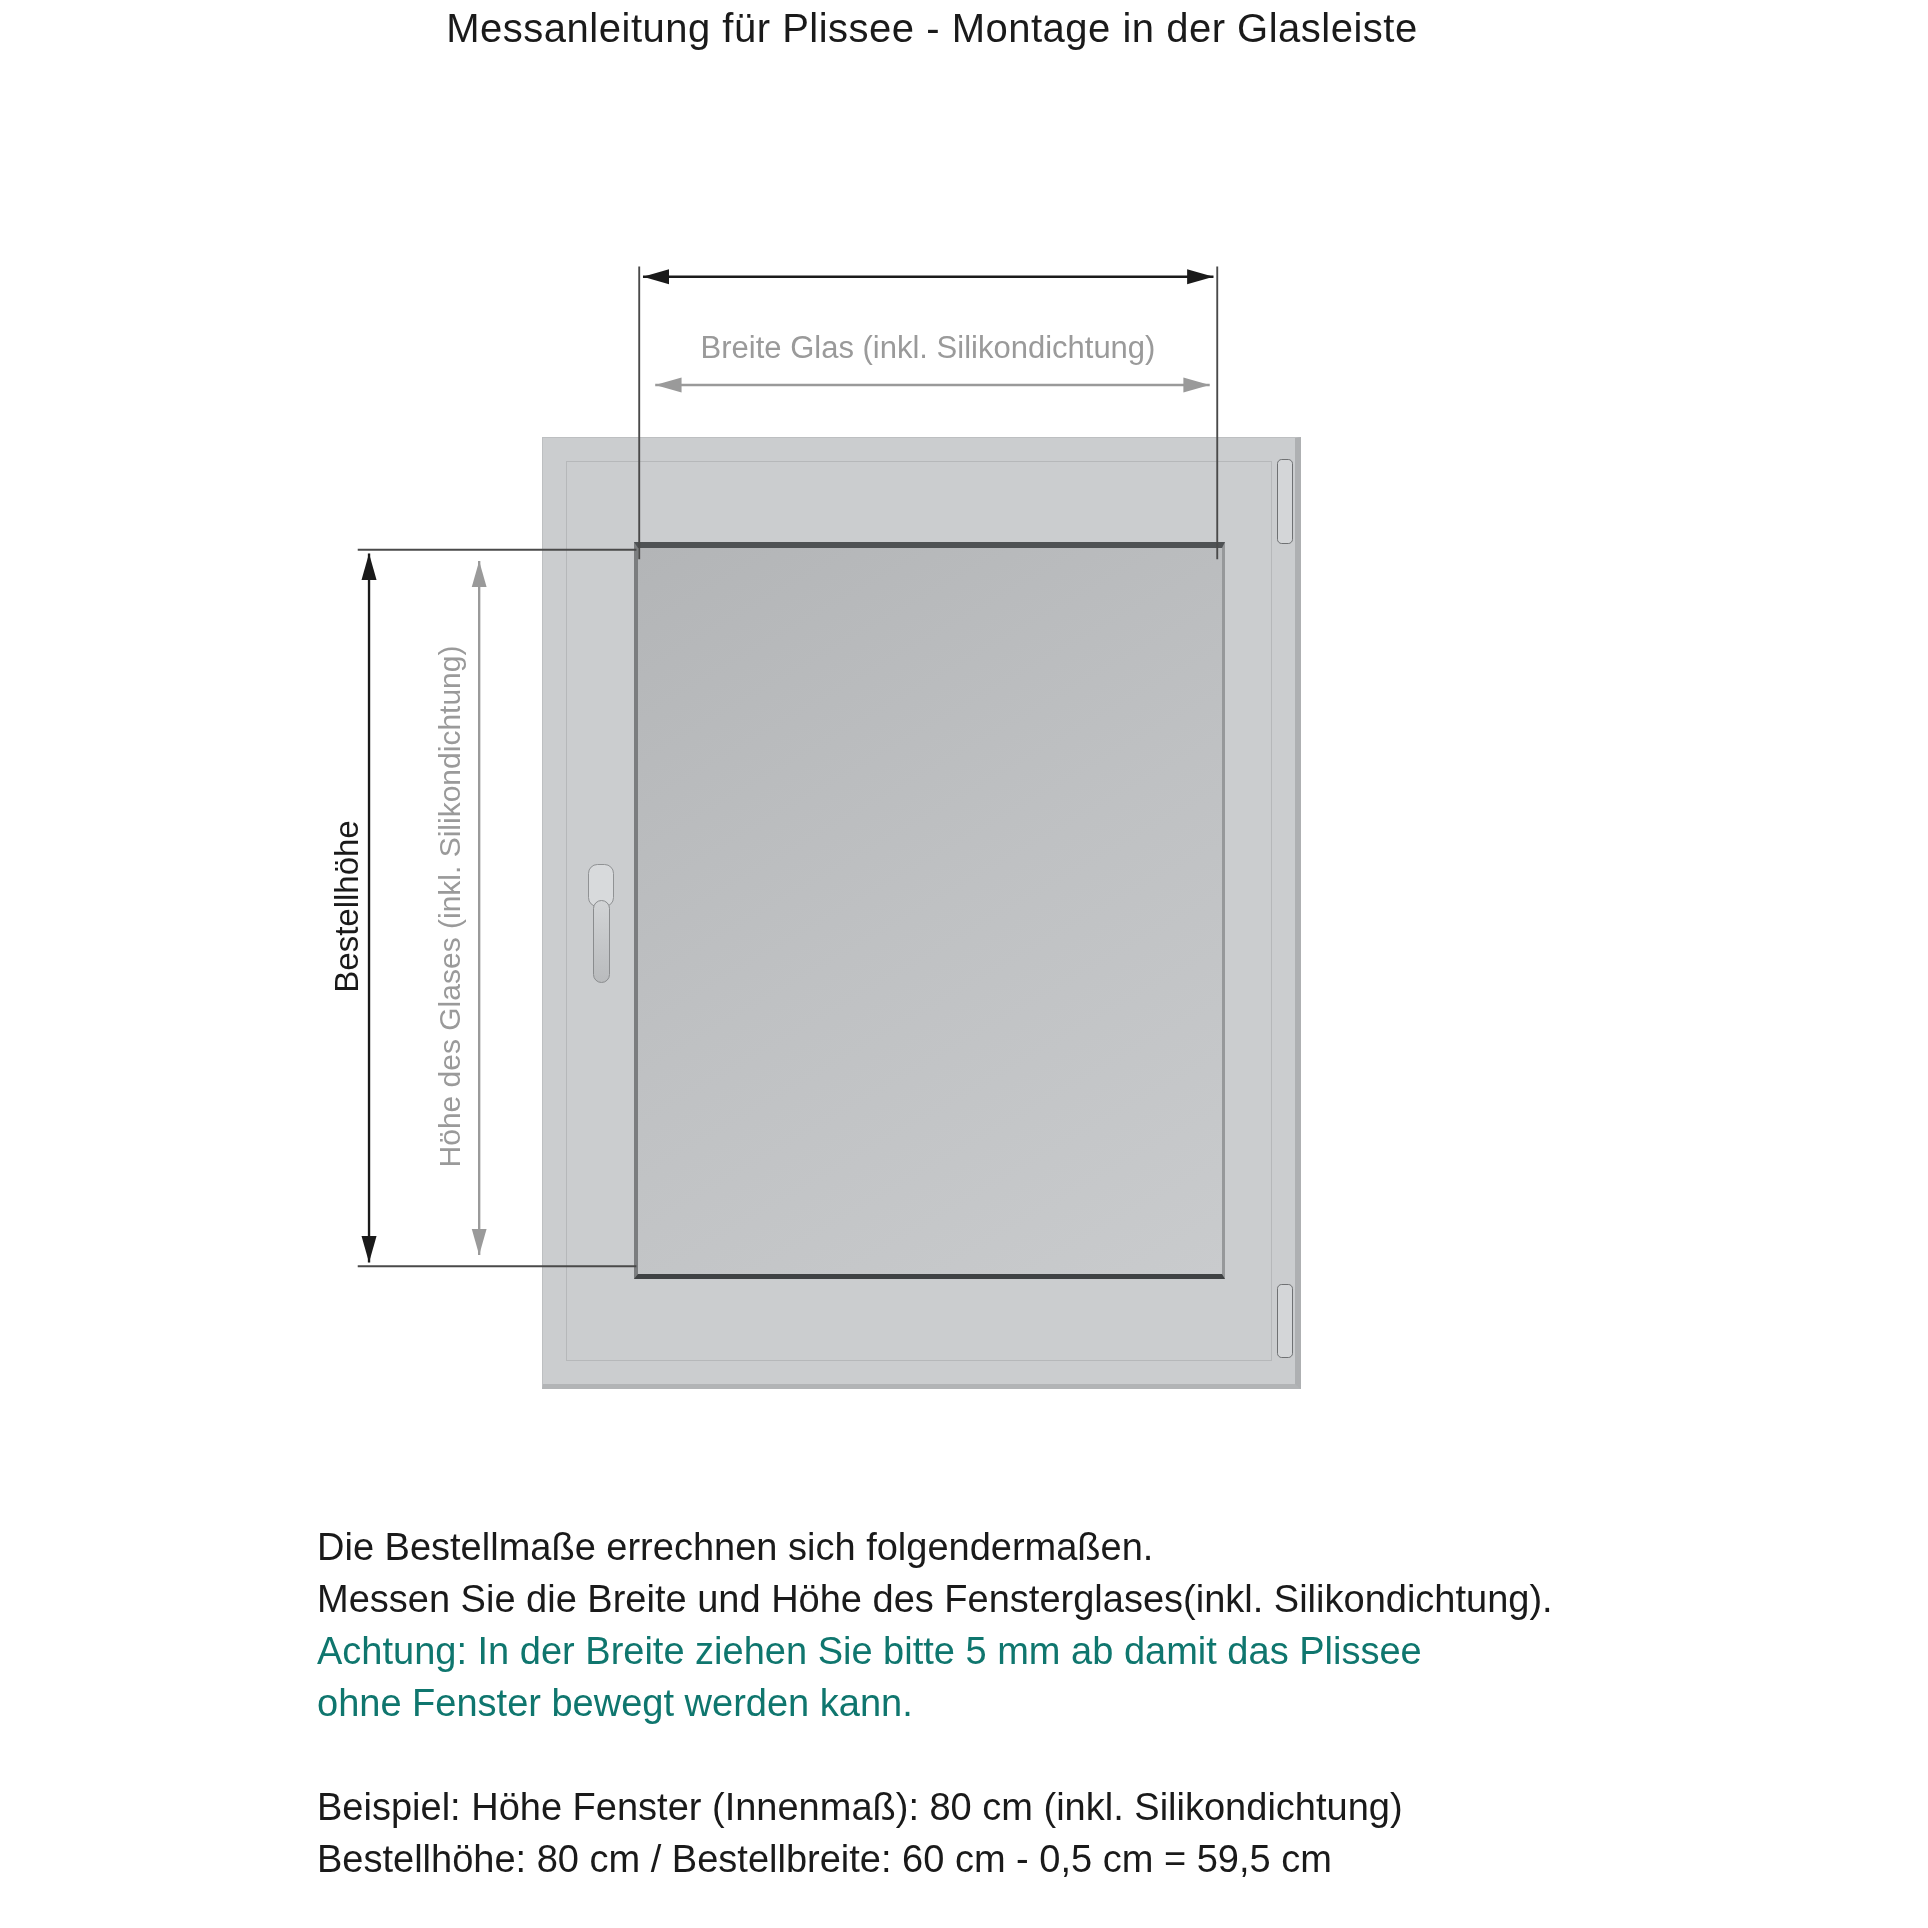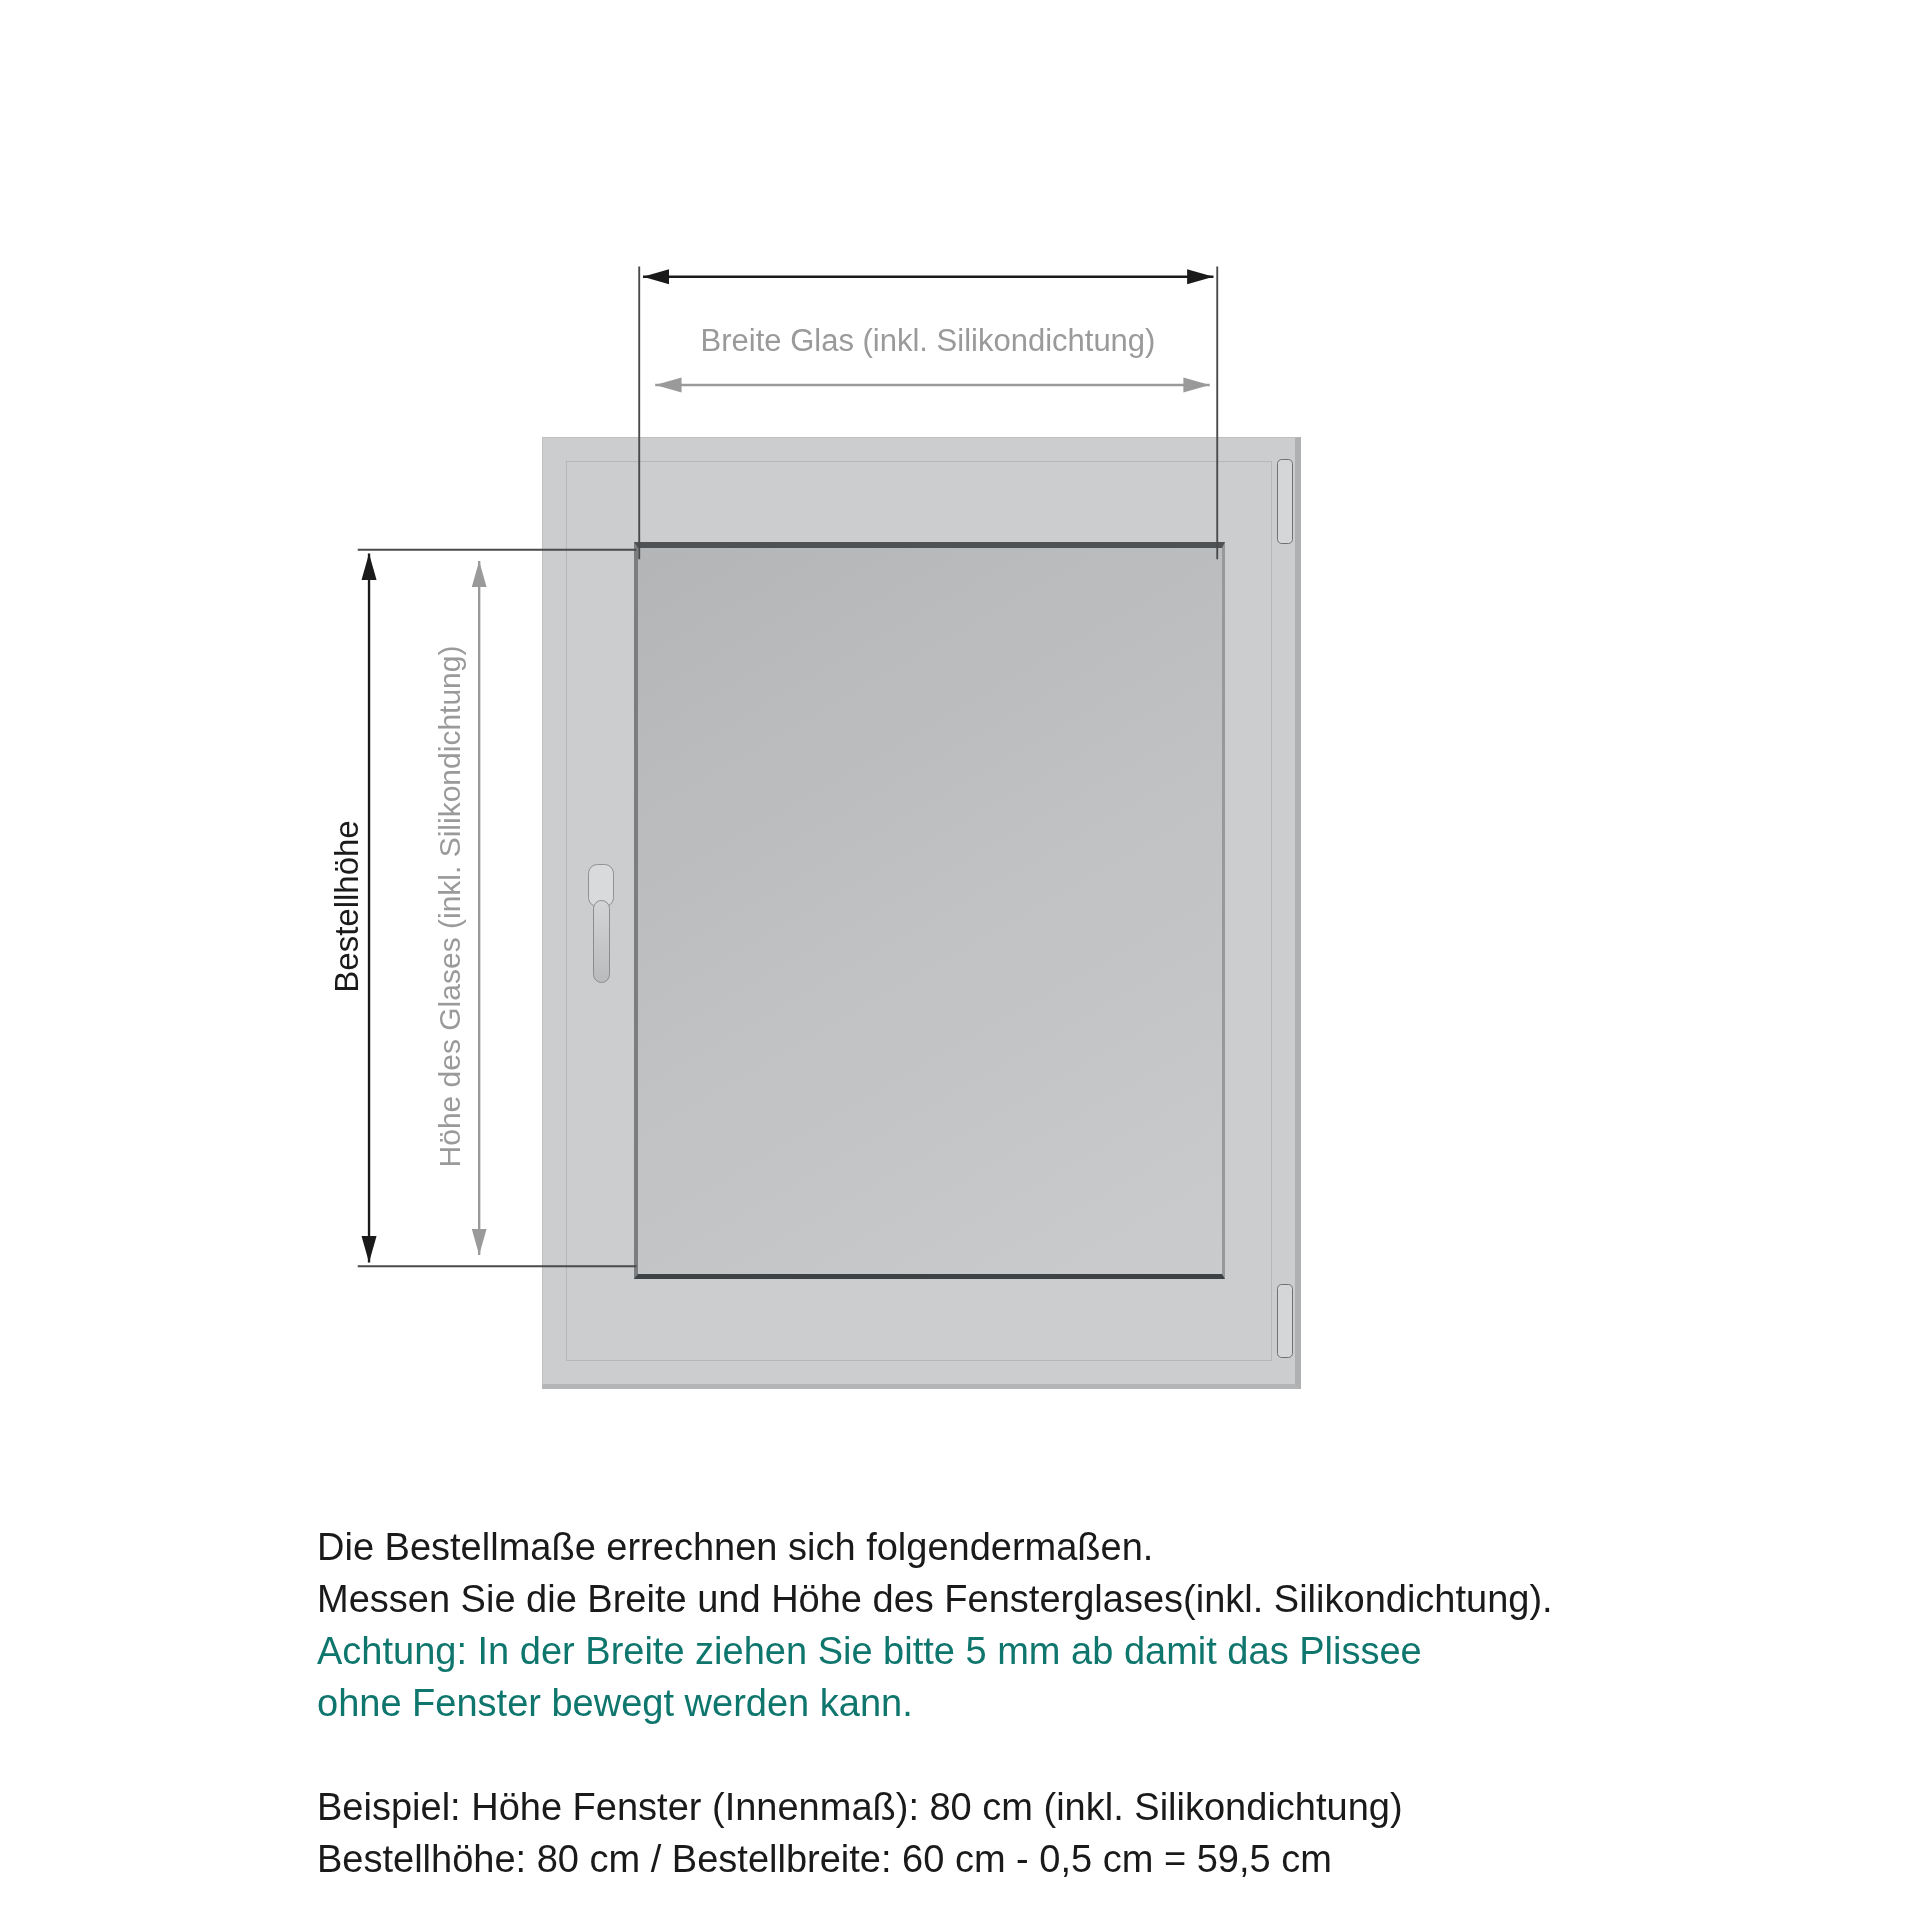--- a/index.html
+++ b/index.html
@@ -122,21 +122,21 @@
   .lbl-bestellbreite {
     left: 641px;
     top: 229px;
     width: 574px;
     text-align: center;
     font-size: 33px;
     color: #1a1a1a;
   }
   .lbl-breite-glas {
     left: 641px;
-    top: 323px;
+    top: 330px;
     width: 574px;
     text-align: center;
     font-size: 31px;
     color: #9a9a9a;
   }
   .lbl-bestellhoehe {
     left: 158px;
     top: 884px;
     width: 377px;
     height: 45px;
@@ -172,20 +172,21 @@
   .instructions .line { white-space: nowrap; }
   .warning { color: #0f766e; }
   .spacer-line { height: 52px; }
   .indented { padding-left: 156px; }
 </style>
 </head>
 <body>
 
 <div class="page">
 
+  <div class="title">Messanleitung für Plissee - Montage in der Glasleiste</div>
 
   <div class="window-frame">
     <div class="window-inner"></div>
     <div class="glass"></div>
     <div class="handle">
       <div class="handle-base"></div>
       <div class="handle-grip"></div>
     </div>
     <div class="hinge hinge-top"></div>
     <div class="hinge hinge-bottom"></div>

